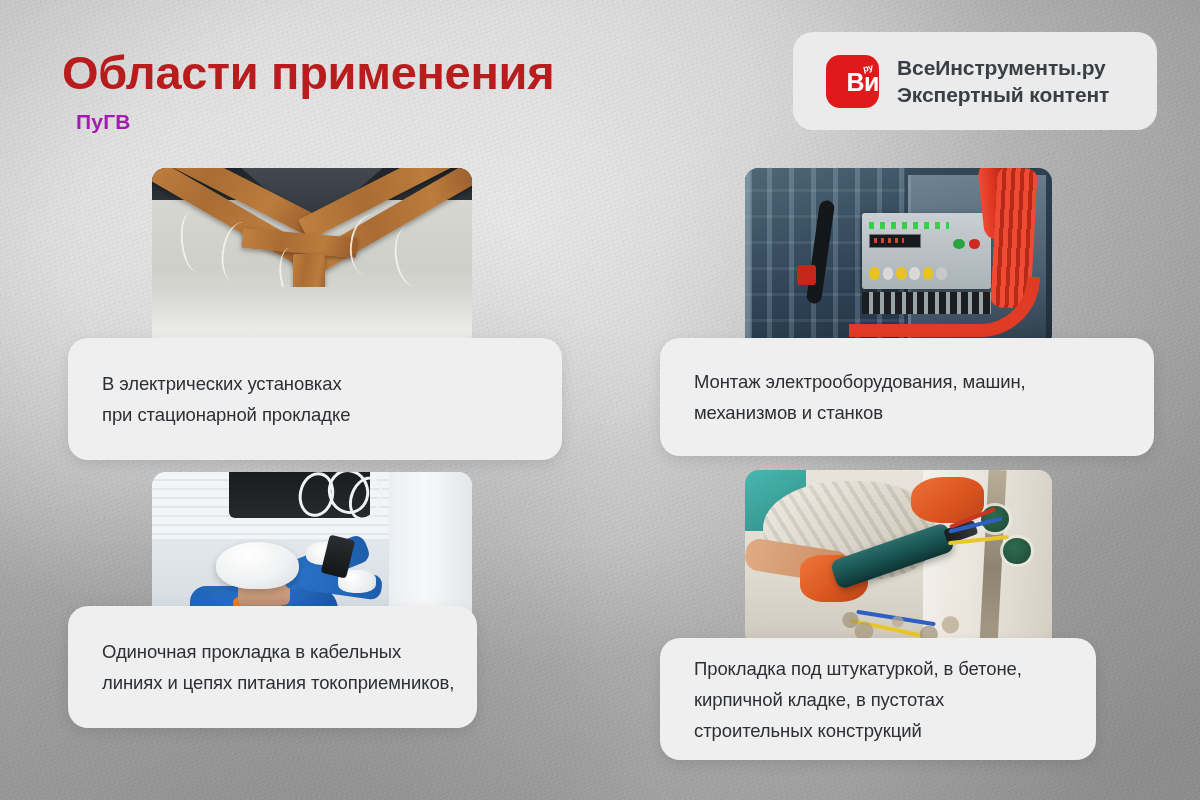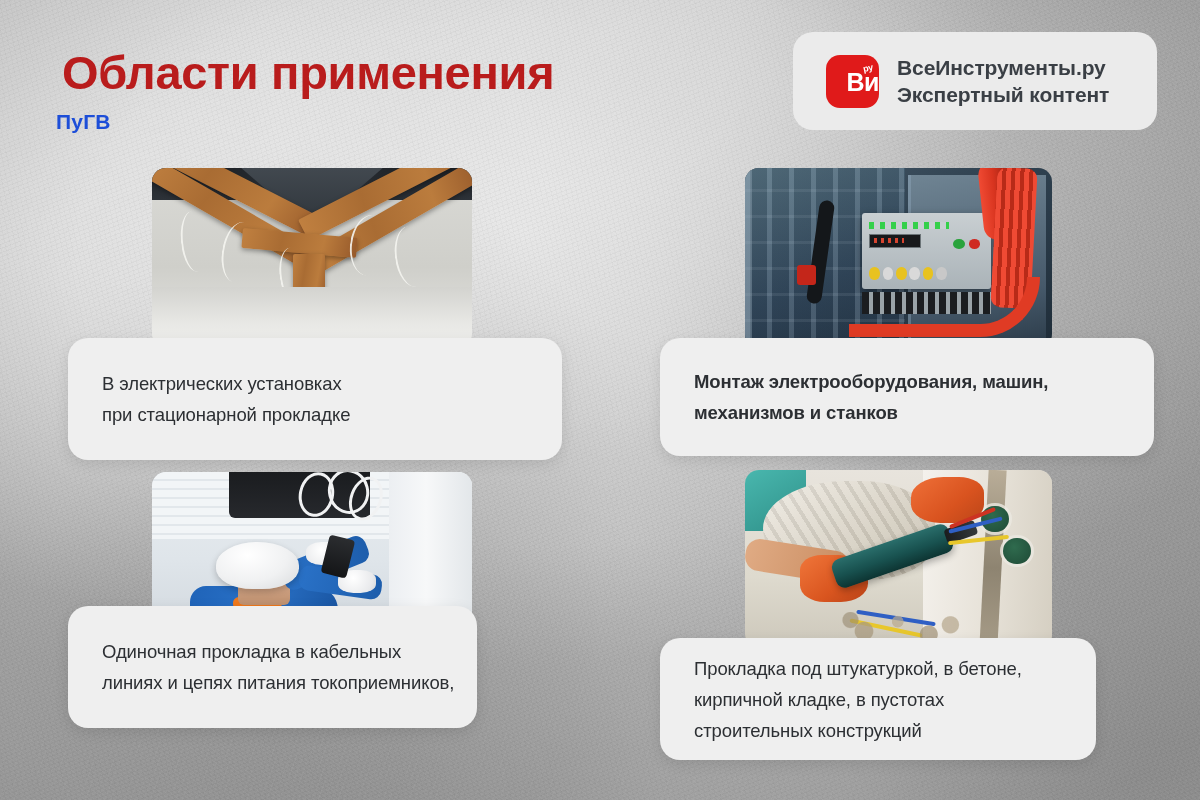--- a/index.html
+++ b/index.html
@@ -58,24 +58,24 @@
     position: absolute;
     left: 62px; top: 45px;
     font-size: 47px;
     font-weight: bold;
     letter-spacing: -0.3px;
     color: #b91c1c;
     white-space: nowrap;
   }
   .page-subtitle {
     position: absolute;
-    left: 56px; top: 110px;
+    left: 76px; top: 110px;
     font-size: 21px;
     font-weight: bold;
-    color: #1d4ed8;
+    color: #a21caf;
     letter-spacing: .2px;
   }
 
   
   .brand-badge {
     position: absolute;
     left: 793px; top: 32px;
     width: 364px; height: 98px;
     background: #ebebeb;
     border-radius: 20px;
@@ -460,21 +460,21 @@
     <div class="redcable" style="right:14%; top:-4%; width:9%; height:44%; transform:rotate(-6deg);"></div>
     <div class="redbundle"></div>
     <div class="redsweep"></div>
   </div>
 
   <div class="text-card" style="left:68px; top:338px; width:494px; height:122px;">
     <div class="card-line">В электрических установках</div>
     <div class="card-line">при стационарной прокладке</div>
   </div>
 
-  <div class="text-card" style="left:660px; top:338px; width:494px; height:118px;font-weight:bold;">
+  <div class="text-card" style="left:660px; top:338px; width:494px; height:118px;">
     <div class="card-line">Монтаж электрооборудования, машин,</div>
     <div class="card-line">механизмов и станков</div>
   </div>
 
   <div class="photo ph-elec" style="left:152px; top:472px; width:320px; height:175px;">
     <div class="layer room"></div>
     <div class="ceilpanel"></div>
     <div class="hole"></div>
     <div class="rightwall"></div>
     <div class="whitecable" style="left:46%; top:0%;  width:9%;  transform:rotate(12deg);"></div>

